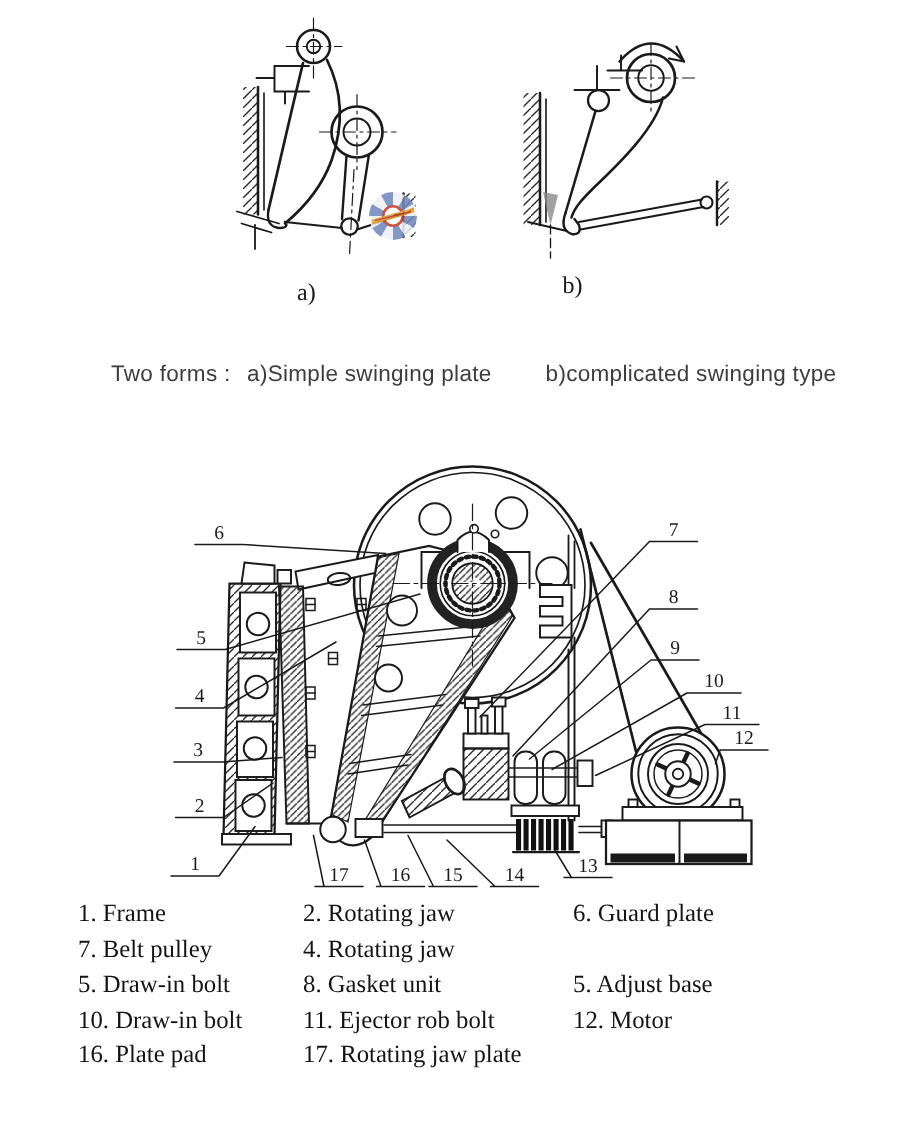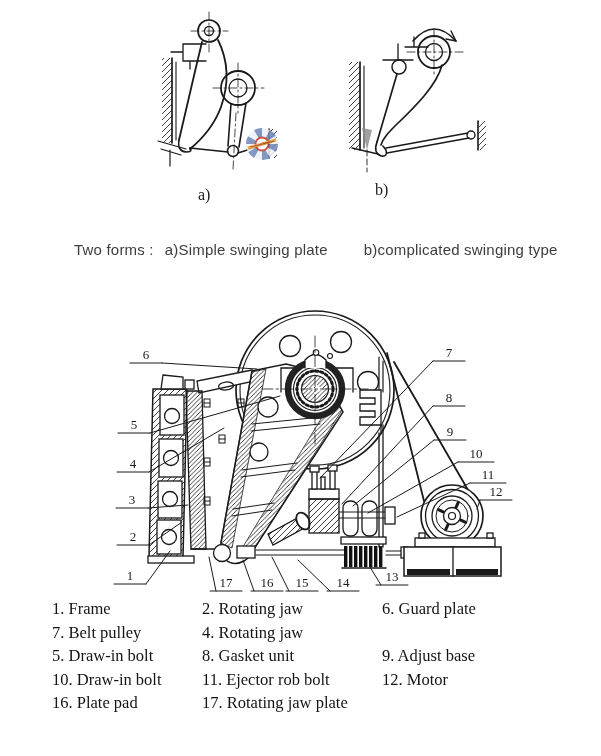--- a/index.html
+++ b/index.html
@@ -305,21 +305,21 @@
     <span>2. Rotating jaw</span>
     <span>6. Guard plate</span>
   </div>
   <div class="prow">
     <span>7. Belt pulley</span>
     <span>4. Rotating jaw</span>
   </div>
   <div class="prow">
     <span>5. Draw-in bolt</span>
     <span>8. Gasket unit</span>
-    <span>9. Adjust base</span>
+    <span>5. Adjust base</span>
   </div>
   <div class="prow">
     <span>10. Draw-in bolt</span>
     <span>11. Ejector rob bolt</span>
     <span>12. Motor</span>
   </div>
   <div class="prow">
     <span>16. Plate pad</span>
     <span>17. Rotating jaw plate</span>
     <span></span>

